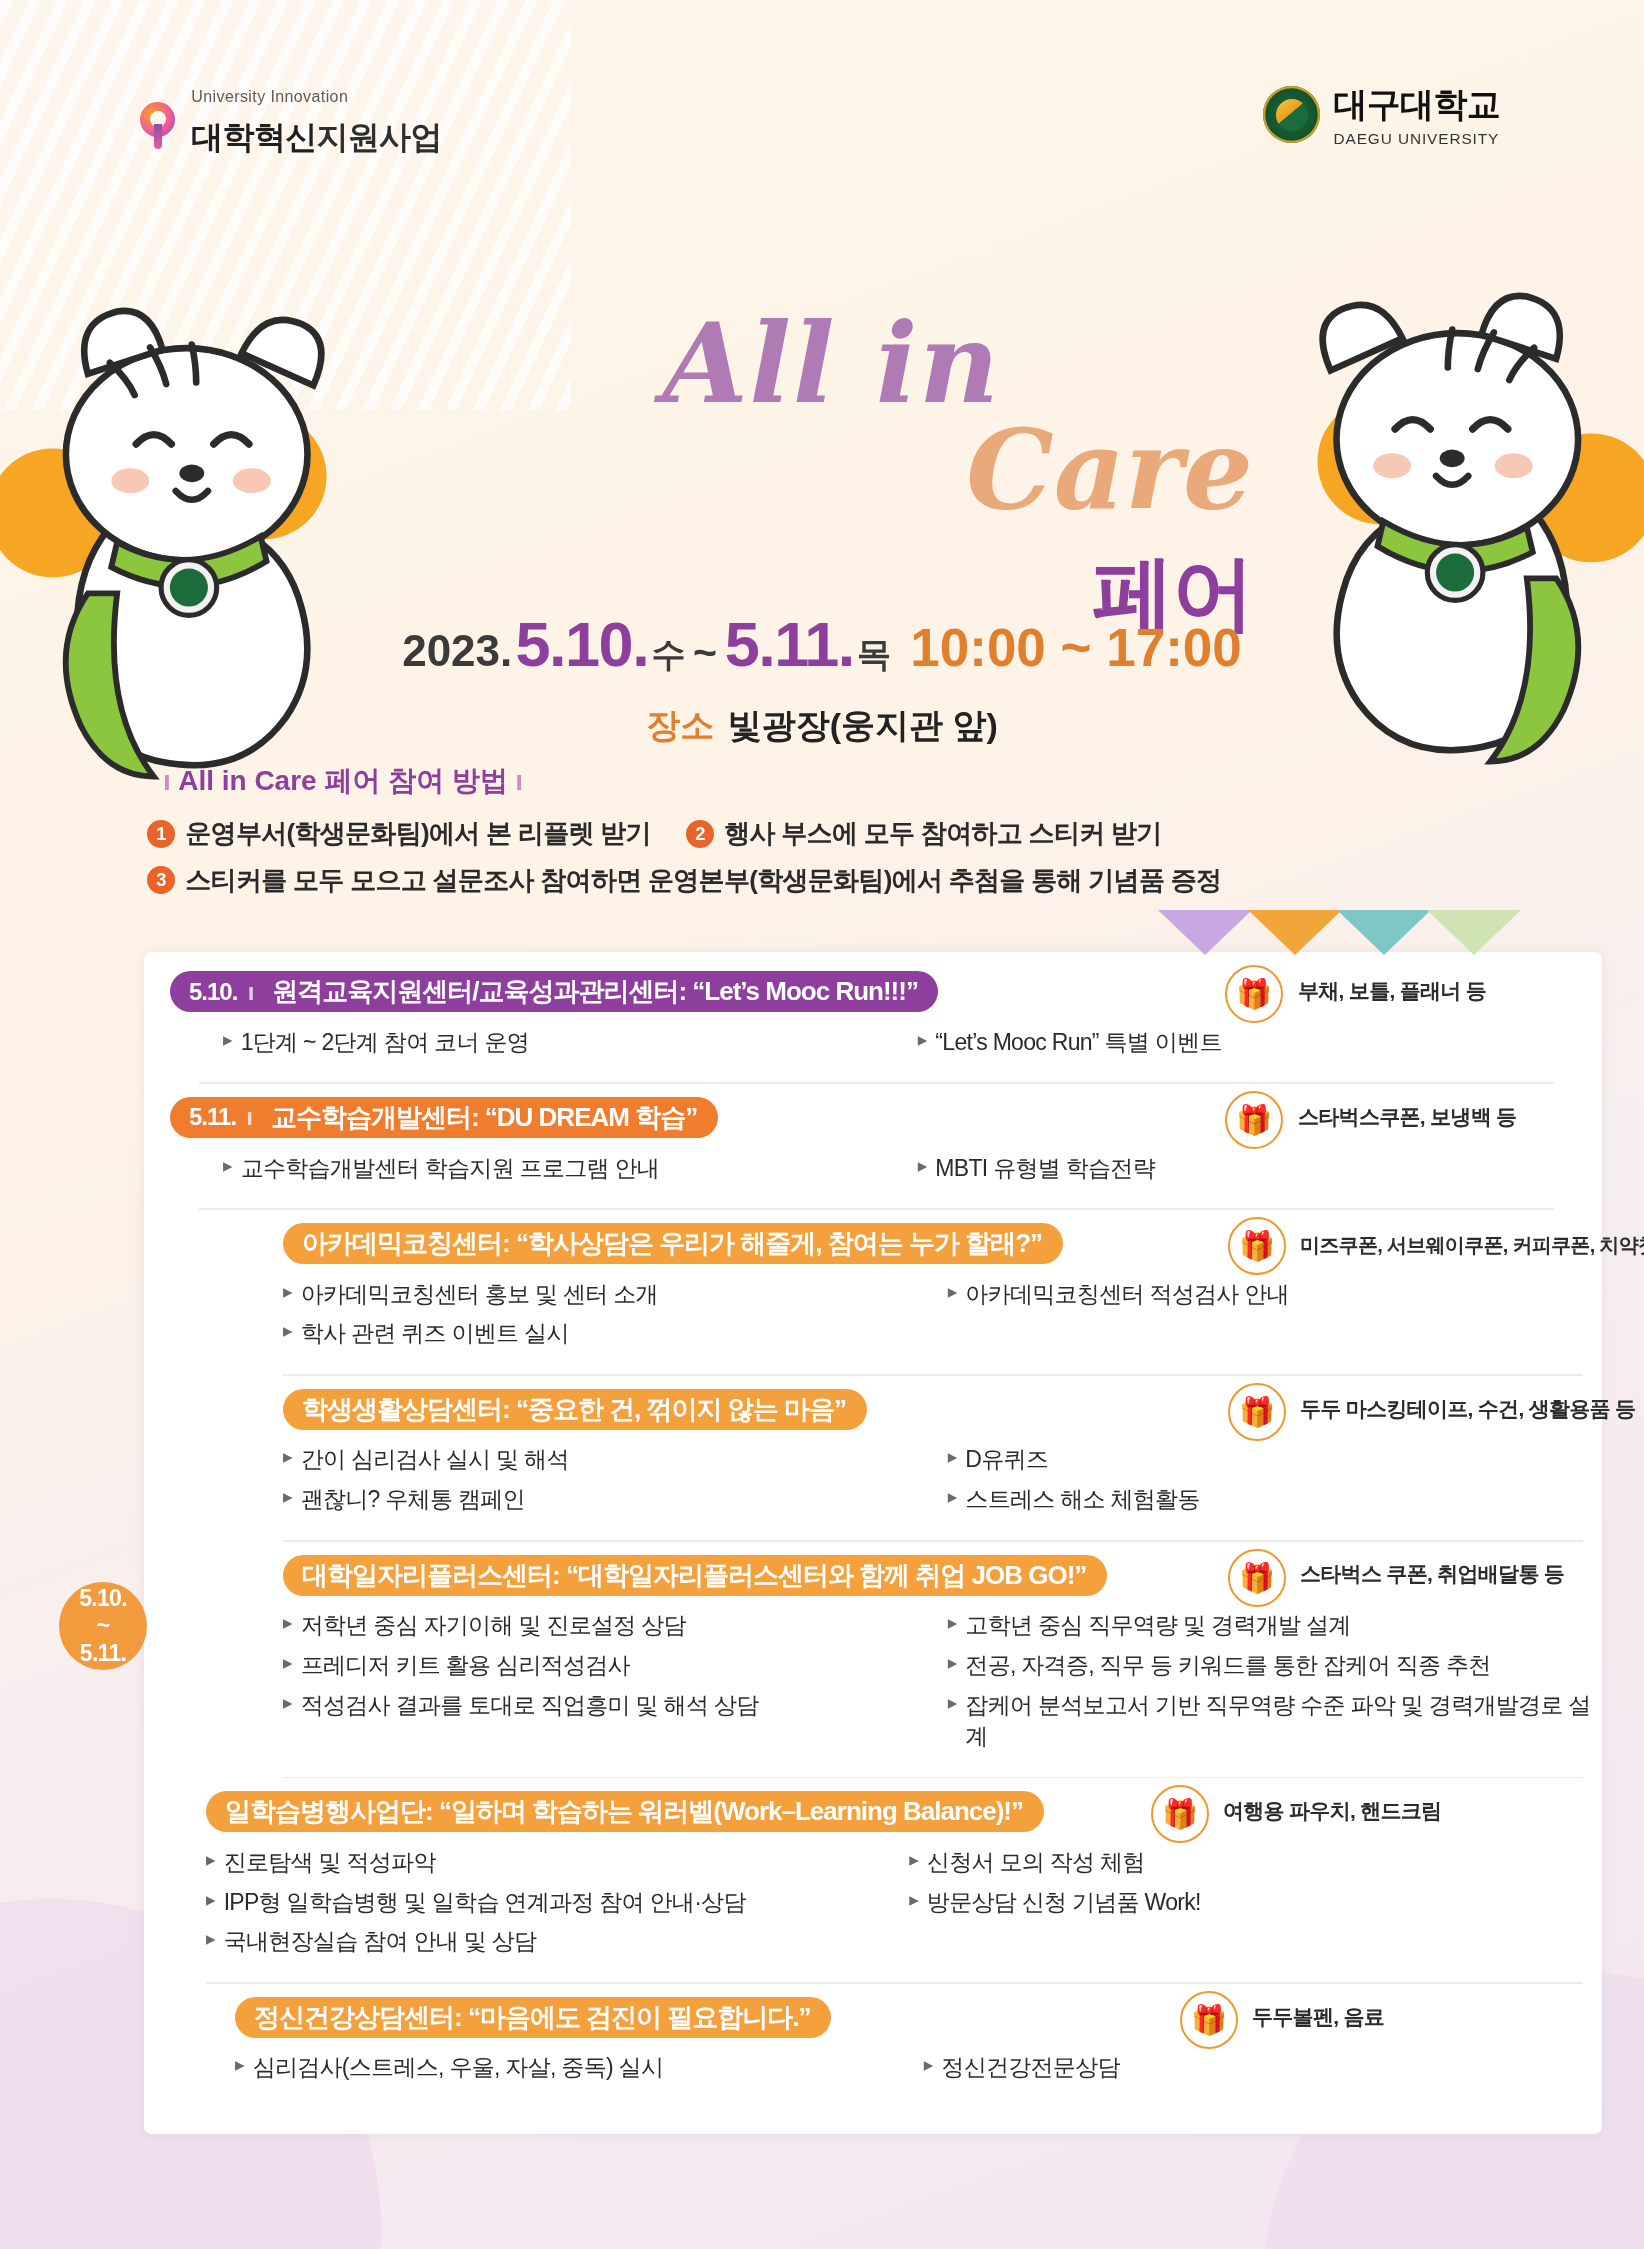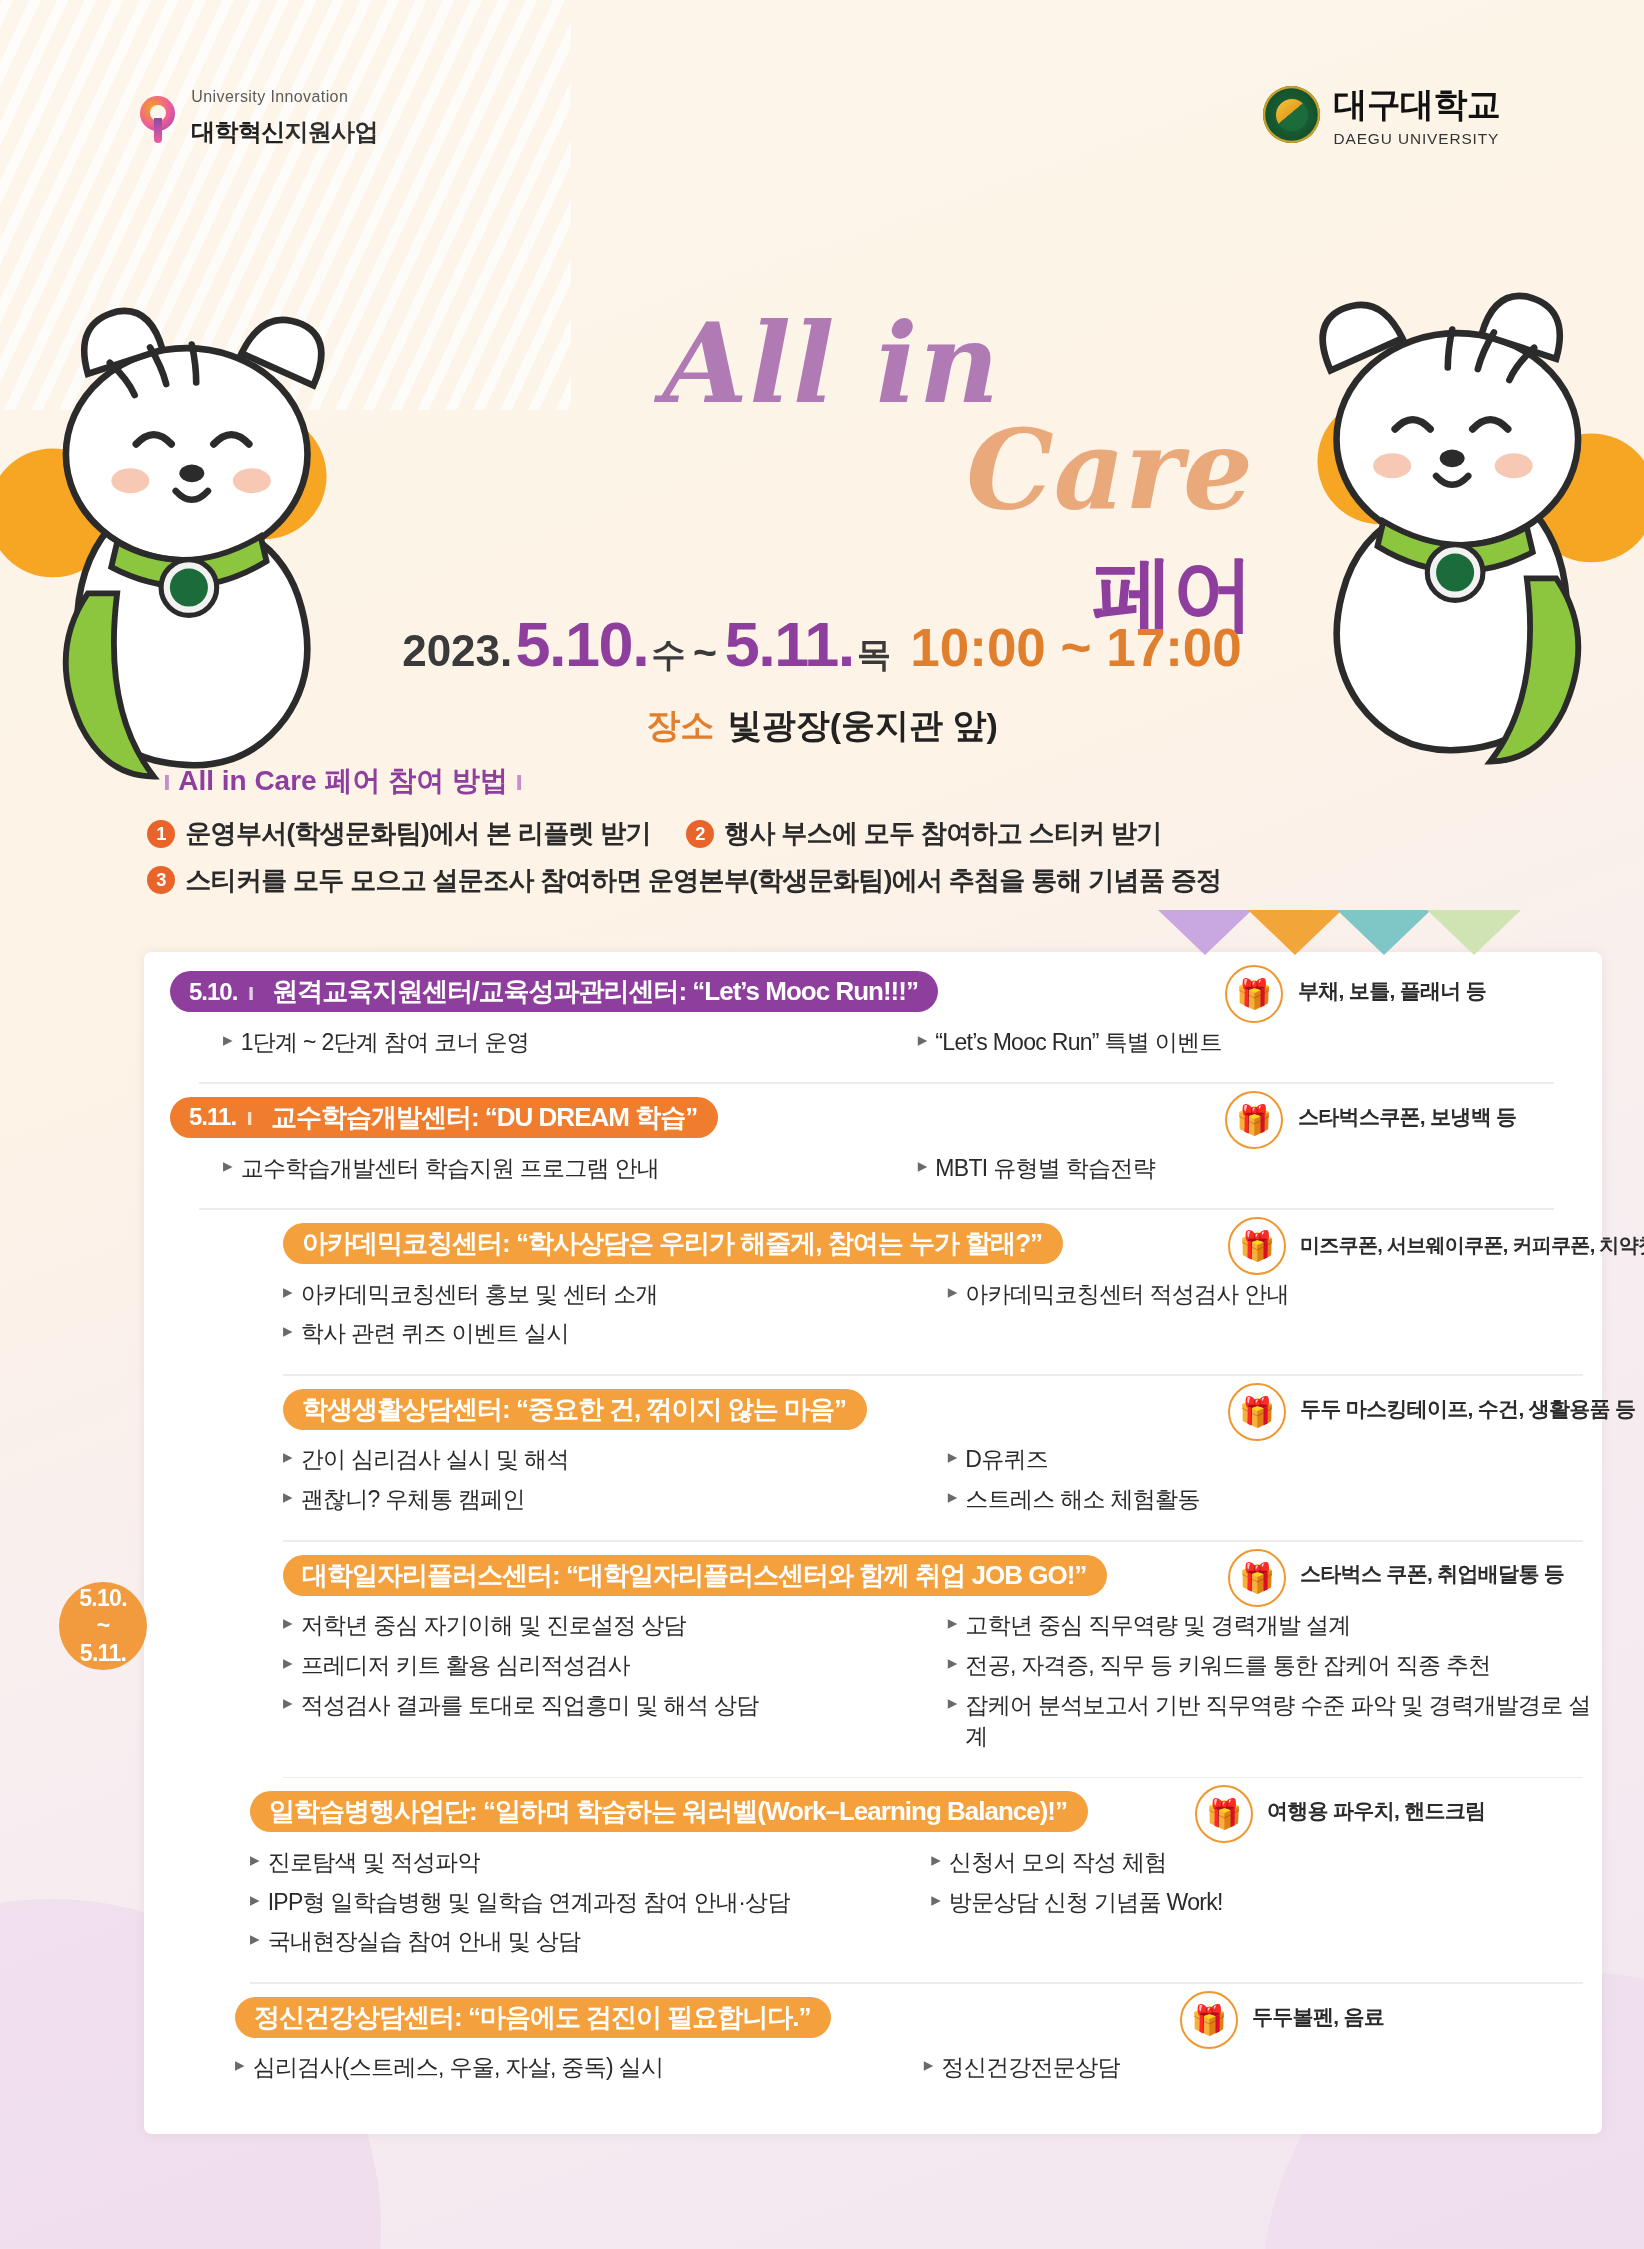--- a/index.html
+++ b/index.html
@@ -70,21 +70,21 @@
     position: absolute; left: 17.6px; top: 28px;
     width: 8.8px; height: 25px;
     background: linear-gradient(#8a4ca8, #ef5b9c);
     border-radius: 0 0 4.4px 4.4px;
   }
   .logo-left .txt-small {
     font-size: 16px; color: #5b5b5b; letter-spacing: 0.4px;
     margin-bottom: 10px;
   }
   .logo-left .txt-big {
-    font-size: 24px; font-weight: bold; color: #1f1f1f; letter-spacing: -0.7px;
+    font-size: 32px; font-weight: bold; color: #1f1f1f; letter-spacing: -0.7px;
   }
   .logo-left .txt-big em { font-style: normal; color: #2e2e2e; }
   .logo-right {
     position: absolute;
     right: 144px; top: 0;
     display: flex; align-items: center; gap: 13px;
   }
   .du-seal {
     width: 57px; height: 57px; border-radius: 50%;
     background: radial-gradient(circle at 50% 50%, #1c6b3a 0%, #13502b 70%, #0d3a1f 100%);
@@ -578,21 +578,21 @@
             </div>
           <div class="item">
               <span class="ar">▸</span>
               <span>잡케어 분석보고서 기반 직무역량 수준 파악 및 경력개발경로 설계</span>
             </div>
         </div>
       </div>
       <div class="divider" style="margin-left:0;margin-right:0"></div>
     </div>
 
-    <div class="section" style="padding-left:106px">
+    <div class="section" style="padding-left:62px">
       <div class="sec-head">
         <div class="sec-bar orange2">
           <span class="sec-name">일학습병행사업단: “일하며 학습하는 워러벨(Work–Learning Balance)!”</span>
         </div>
         <div class="gift" style="left:945px">
             <span>🎁</span>
           </div>
         <div class="prize" style="left:1017px">여행용 파우치, 핸드크림</div>
       </div>
       <div class="sec-body" style="padding-left:0">

